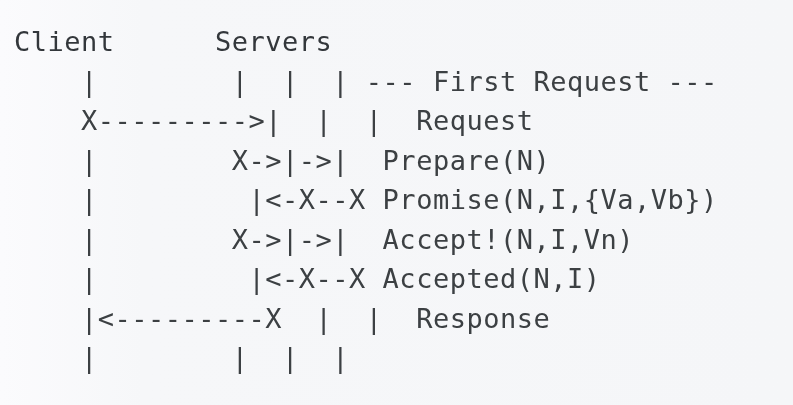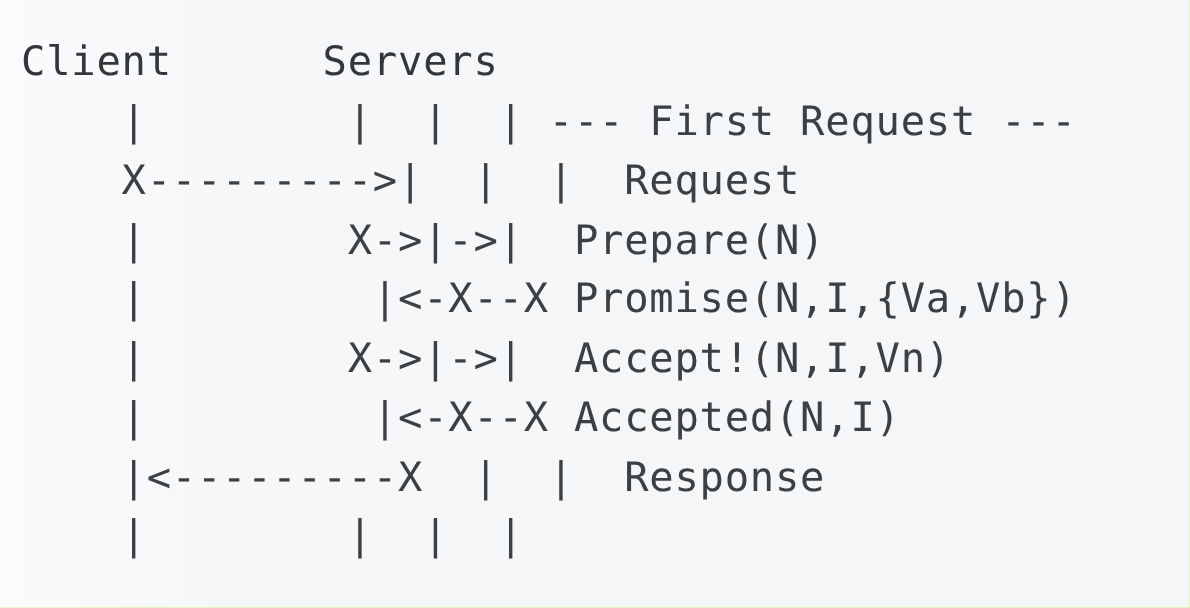--- a/index.html
+++ b/index.html
@@ -47,17 +47,17 @@
     white-space: pre;
     height: 39.5px;
   }
   .hdr {
     color: #33373b;
   }
 </style>
 </head>
 <body style="background: rgb(246, 247, 249);">
 
-<div id="diagram-root" style="background: #bef264; text-decoration: underline;">
+<div id="diagram-root" style="background: #14b8a6; text-decoration: underline;">
   <div id="bg-wash"></div>
 
   <pre id="ascii-art" style="color: rgb(60, 64, 67);"><span class="art-line hdr">Client      Servers</span><span class="art-line">    |        |  |  | --- First Request ---</span><span class="art-line">    X---------&gt;|  |  |  Request</span><span class="art-line">    |        X-&gt;|-&gt;|  Prepare(N)</span><span class="art-line">    |         |&lt;-X--X Promise(N,I,{Va,Vb})</span><span class="art-line">    |        X-&gt;|-&gt;|  Accept!(N,I,Vn)</span><span class="art-line">    |         |&lt;-X--X Accepted(N,I)</span><span class="art-line">    |&lt;---------X  |  |  Response</span><span class="art-line">    |        |  |  | </span></pre>
 </div>
 
 </body></html>

